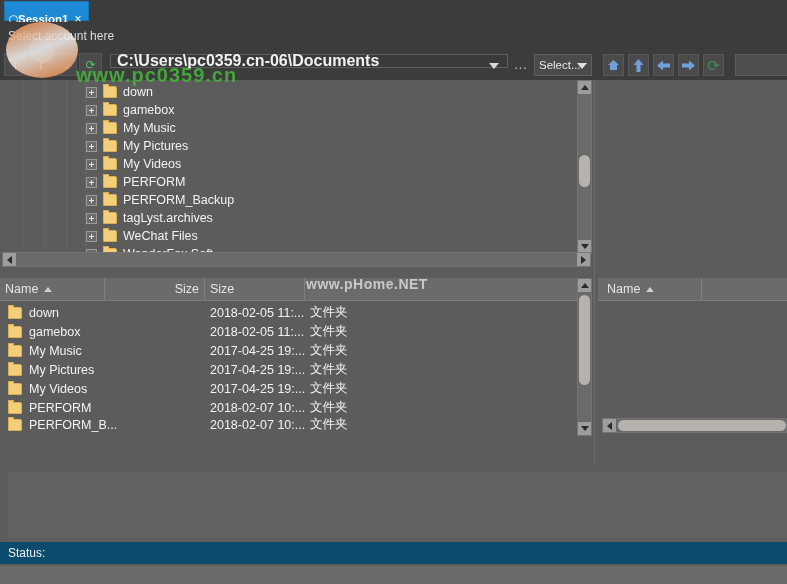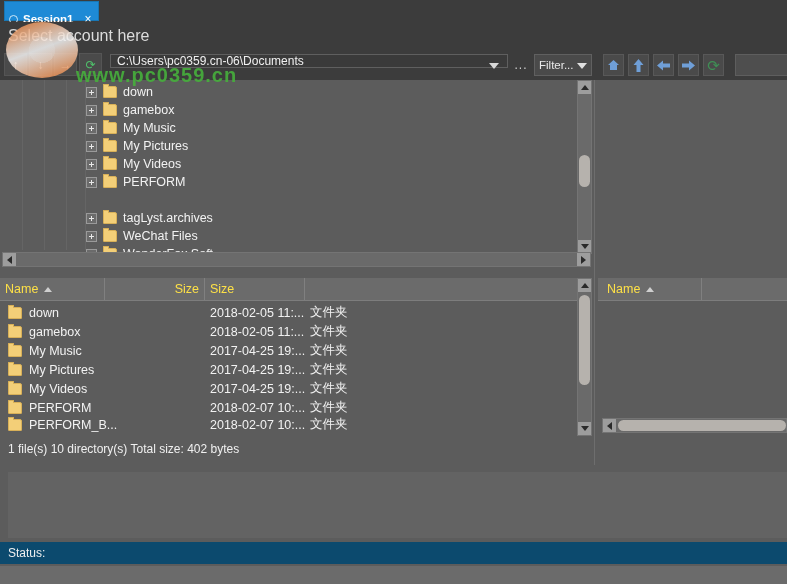--- a/index.html
+++ b/index.html
@@ -32,21 +32,20 @@
   .tab {
     position: absolute;
     left: 4px; top: 1px;
     height: 20px;
     box-sizing: border-box;
     padding: 16px 6px 0 4px;
     background: #1e8ad6;
     border: 1px solid #1877b5;
     display: flex;
     align-items: center;
-    gap: 5px;
     color: #ffffff;
     font-size: 11.5px;
     font-weight: bold;
     white-space: nowrap;
   }
   .tab .dot {
     width: 9px; height: 9px;
     border-radius: 50%;
     border: 1.5px solid #cfe7f7;
     box-sizing: border-box;
@@ -66,21 +65,21 @@
     left: 0; top: 22px;
     width: 787px; height: 28px;
     background: #3c3c3c;
   }
   .account-combo {
     position: absolute;
     left: 4px; top: 3px;
     width: 300px; height: 21px;
     background: #3c3c3c;
     color: #dcdcdc;
-    font-size: 16px;
+    font-size: 12px;
     display: flex;
     align-items: center;
     padding-left: 4px;
     box-sizing: border-box;
   }
 
   
   .toolbar {
     position: absolute;
     left: 0; top: 50px;
@@ -102,21 +101,22 @@
     position: absolute;
     left: 110px; top: 54px;
     width: 398px; height: 14px;
     background: #3a3a3a;
     border: 1px solid #5f5f5f;
     box-sizing: border-box;
     display: flex;
     align-items: center;
     padding-left: 6px;
     color: #f0f0f0;
-    font-size: 12px;
+    font-size: 16px;
+    font-weight: bold;
   }
   .pathbox .caret {
     position: absolute;
     right: 8px; top: 8px;
     width: 0; height: 0;
     border-left: 5px solid transparent;
     border-right: 5px solid transparent;
     border-top: 6px solid #d8d8d8;
   }
   .dots-btn {
@@ -335,21 +335,21 @@
     border-bottom: 1px solid #7d7d7d;
   }
   .colcell {
     position: absolute;
     top: 0;
     height: 22px;
     box-sizing: border-box;
     border-right: 1px solid #808080;
     display: flex;
     align-items: center;
-    color: #fde047;
+    color: #e5e5e5;
     font-size: 12.5px;
     padding: 0 5px;
   }
   .colcell.right { justify-content: flex-end; }
   .sortasc {
     width: 0; height: 0;
     border-left: 4px solid transparent;
     border-right: 4px solid transparent;
     border-bottom: 5px solid #cfcfcf;
     margin-left: 6px;
@@ -521,21 +521,21 @@
   </div>
 
   <div class="pathbox">
     <span>C:\Users\pc0359.cn-06\Documents</span>
     <span class="caret"></span>
   </div>
 
   <div class="dots-btn">...</div>
 
   <div class="filterbox">
-    <span>Filter...</span>
+    <span>Select...</span>
     <span class="caret"></span>
   </div>
 
   <div class="rtbtn" style="left:603px">
     <svg width="13" height="12" viewBox="0 0 13 12">
       <path d="M6.5 1 L12 6 L10 6 L10 11 L3 11 L3 6 L1 6 Z" fill="#6f9fd8"></path>
     </svg>
   </div>
   <div class="rtbtn" style="left:628px">
     <svg width="11" height="13" viewBox="0 0 11 13">
@@ -588,20 +588,25 @@
     <div class="treerow" style="top:75px">
       <span class="expander"></span>
       <span class="folder"></span>
       <span class="treelabel">My Videos</span>
     </div>
     <div class="treerow" style="top:93px">
       <span class="expander"></span>
       <span class="folder"></span>
       <span class="treelabel">PERFORM</span>
     </div>
+    <div class="treerow" style="top:111px">
+      <span class="expander"></span>
+      <span class="folder"></span>
+      <span class="treelabel">PERFORM_Backup</span>
+    </div>
     <div class="treerow" style="top:129px">
       <span class="expander"></span>
       <span class="folder"></span>
       <span class="treelabel">tagLyst.archives</span>
     </div>
     <div class="treerow" style="top:147px">
       <span class="expander"></span>
       <span class="folder"></span>
       <span class="treelabel">WeChat Files</span>
     </div>
@@ -707,21 +712,20 @@
   <div class="vscroll" style="left:577px; top:278px; height:158px;">
     <div class="arrow up">
         <span class="tri-up"></span>
       </div>
     <div class="vthumb" style="top:16px; height:90px;"></div>
     <div class="arrow down">
         <span class="tri-down"></span>
       </div>
   </div>
 
-  <div class="statusline">1 file(s)  10 directory(s) Total size: 402 bytes</div>
 
   <div class="divider-v"></div>
 
   <div class="rightpanel"></div>
   <div class="r-colhead">
     <div class="colcell" style="left:4px; width:100px;">
       <span>Name</span>
       <span class="sortasc"></span>
     </div>
   </div>
@@ -735,14 +739,15 @@
 
   <div class="bottomarea"></div>
   <div class="bigpane"></div>
   <div class="statusbar">
     <span>Status:</span>
   </div>
   <div class="bottomstrip"></div>
 
   <div class="wm wm-logo"></div>
   <div class="wm wm-url">www.pc0359.cn</div>
+  <div class="wm wm-phome">www.pHome.NET</div>
 
 </div>
 
 </body></html>

